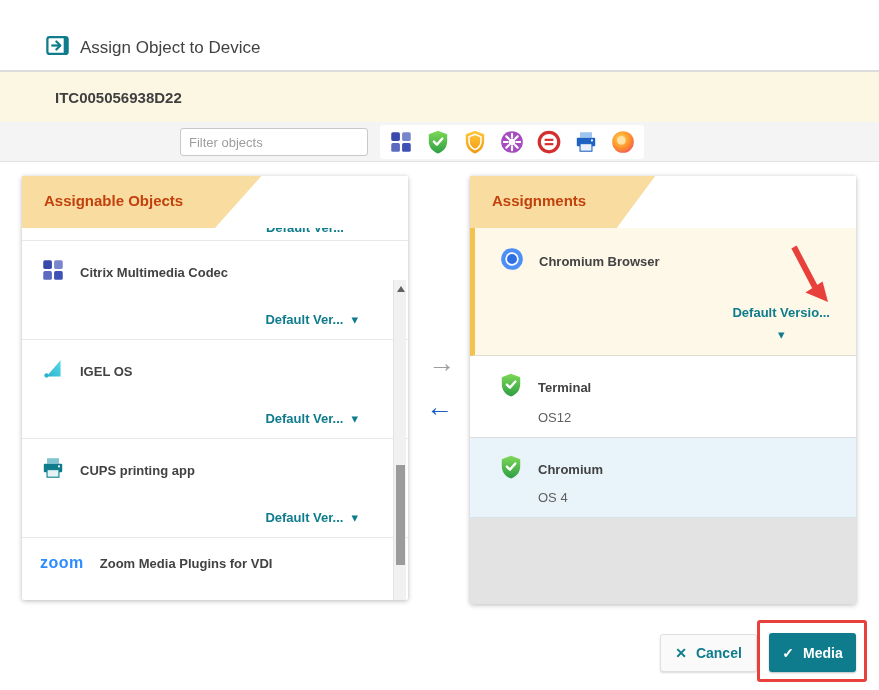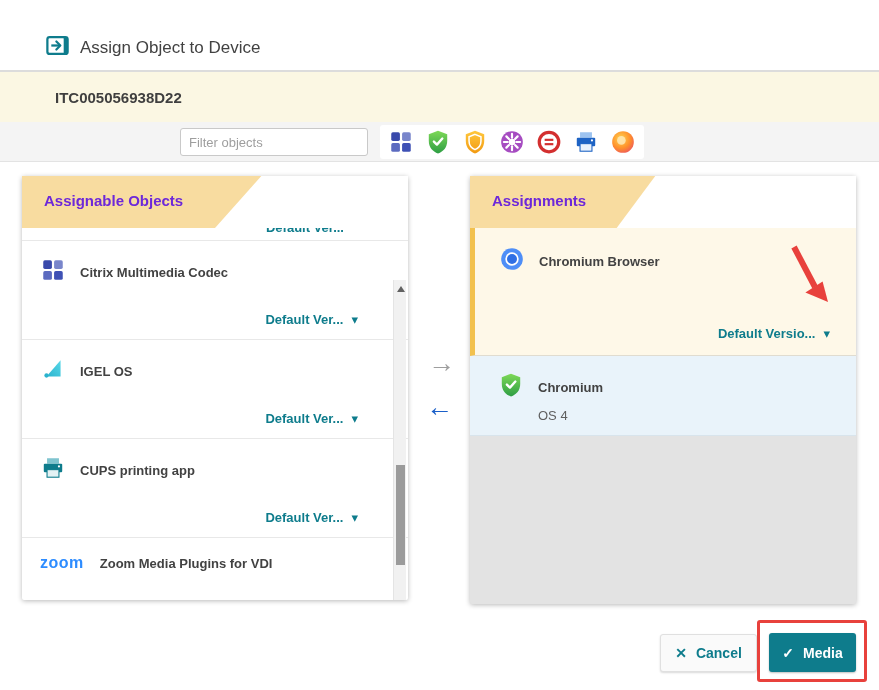--- a/index.html
+++ b/index.html
@@ -24,21 +24,21 @@
   .tool-icon { width:28px; height:28px; display:flex; align-items:center; justify-content:center; cursor:pointer; }
 
   
   .panel { position:absolute; background:#fff; box-shadow:0 1px 5px rgba(0,0,0,0.28); border-radius:2px; }
   .panel-left { left:22px; top:176px; width:386px; height:424px; }
   .panel-right { left:470px; top:176px; width:386px; height:428px; background:#E3E3E3; }
   .panel-header { position:relative; height:52px; background:#fff; overflow:hidden; }
   .panel-header .tan { position:absolute; inset:0; background:#F8DCA0; }
   .panel-left .tan { clip-path:polygon(0 0, 62% 0, 50% 100%, 0 100%); }
   .panel-right .tan { clip-path:polygon(0 0, 48% 0, 38% 100%, 0 100%); }
-  .panel-header .ph-title { position:absolute; left:22px; top:0; height:48px; display:flex; align-items:center; font-size:15px; font-weight:bold; color:#6d28d9; z-index:1; }
+  .panel-header .ph-title { position:absolute; left:22px; top:0; height:48px; display:flex; align-items:center; font-size:15px; font-weight:bold; color:#c2410c; z-index:1; }
 
   
   .llist { position:relative; height:372px; overflow:hidden; }
   .partial-row { position:relative; height:13px; border-bottom:1px solid #E8E8E8; overflow:hidden; }
   .partial-row .pv { position:absolute; right:64px; top:-8px; font-size:13px; font-weight:bold; color:#0E7C8C; }
   .litem { position:relative; height:99px; border-bottom:1px solid #E8E8E8; }
   .litem .nrow { position:absolute; left:18px; top:16px; display:flex; align-items:center; gap:14px; }
   .item-name { font-size:13px; font-weight:bold; color:#424242; }
   .vrow { position:absolute; right:50px; bottom:12px; display:flex; align-items:center; gap:8px; cursor:pointer; }
   .vtext { font-size:13px; font-weight:bold; color:#0E7C8C; }
@@ -56,21 +56,21 @@
 
   
   .arrow-assign { position:absolute; left:428px; top:348px; font-size:27px; font-weight:bold; color:#9E9E9E; cursor:pointer; }
   .arrow-unassign { position:absolute; left:426px; top:392px; font-size:27px; font-weight:bold; color:#1A5FC8; cursor:pointer; }
 
   
   .ritem { position:relative; }
   .ritem .nrow { position:absolute; left:28px; top:16px; display:flex; align-items:center; gap:14px; }
   .r1 { height:128px; background:#FEF8E8; border-left:5px solid #F2C14E; border-bottom:1px solid #E0DCD0; }
   .r1 .nrow { left:24px; top:18px; }
-  .r1 .vrow { right:26px; bottom:14px; }
+  .r1 .vrow { right:26px; bottom:14px;flex-direction:column; }
   .r2 { height:82px; background:#fff; border-bottom:1px solid #DDDDDD; }
   .r3 { height:80px; background:#E9F3FA; border-bottom:1px solid #D8E4EC; }
   .os-text { position:absolute; left:68px; bottom:12px; font-size:13px; color:#5F5F5F; }
 
   
   .anno-arrow { position:absolute; left:788px; top:244px; pointer-events:none; }
   .anno-rect { position:absolute; left:757px; top:620px; width:110px; height:62px; border:3px solid #E8413C; border-radius:3px; pointer-events:none; }
 
   
   .btn { position:absolute; display:flex; align-items:center; justify-content:center; gap:9px; border-radius:3px; font-size:14px; font-weight:bold; cursor:pointer; }
@@ -286,20 +286,32 @@
           </svg>
         </span>
         <span class="item-name">Chromium Browser</span>
       </div>
       <div class="vrow">
         <span class="vtext">Default Versio...</span>
         <span class="caret">▾</span>
       </div>
     </div>
 
+    <div class="ritem r2">
+      <div class="nrow">
+        <span>
+          <svg width="26" height="26" viewBox="0 0 24 24">
+            <path d="M12 1.5 L20.5 4.8 V11 C20.5 16.8 17 20.8 12 22.5 C7 20.8 3.5 16.8 3.5 11 V4.8 Z" fill="url(#gsh)"></path>
+            <path d="M8.2 11.6 L11 14.4 L16 8.8" stroke="#fff" stroke-width="2.2" fill="none" stroke-linecap="round" stroke-linejoin="round"></path>
+          </svg>
+        </span>
+        <span class="item-name">Terminal</span>
+      </div>
+      <span class="os-text">OS12</span>
+    </div>
 
     <div class="ritem r3">
       <div class="nrow">
         <span>
           <svg width="26" height="26" viewBox="0 0 24 24">
             <path d="M12 1.5 L20.5 4.8 V11 C20.5 16.8 17 20.8 12 22.5 C7 20.8 3.5 16.8 3.5 11 V4.8 Z" fill="url(#gsh)"></path>
             <path d="M8.2 11.6 L11 14.4 L16 8.8" stroke="#fff" stroke-width="2.2" fill="none" stroke-linecap="round" stroke-linejoin="round"></path>
           </svg>
         </span>
         <span class="item-name">Chromium</span>

